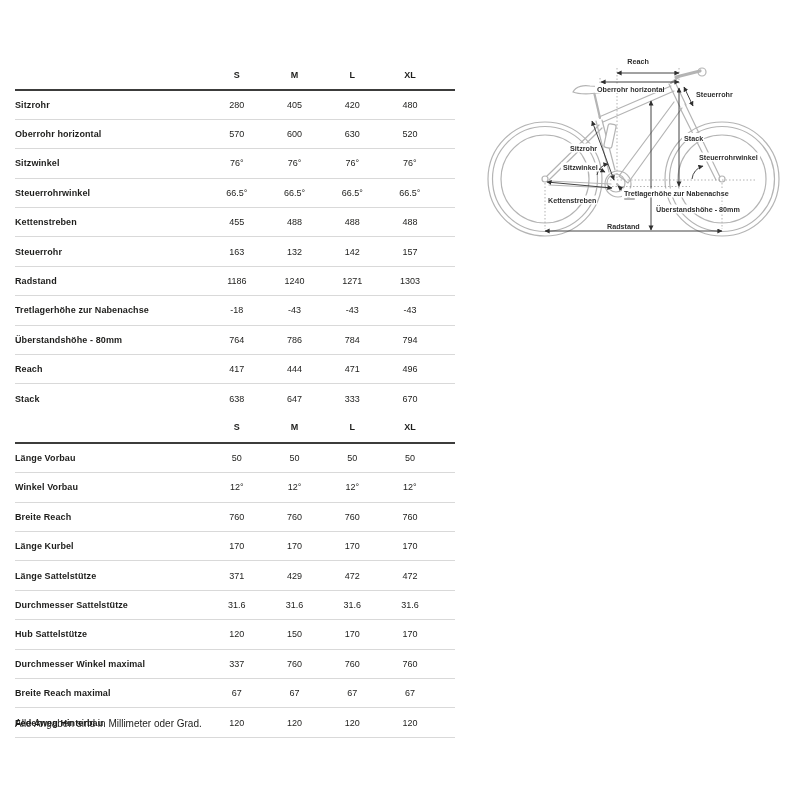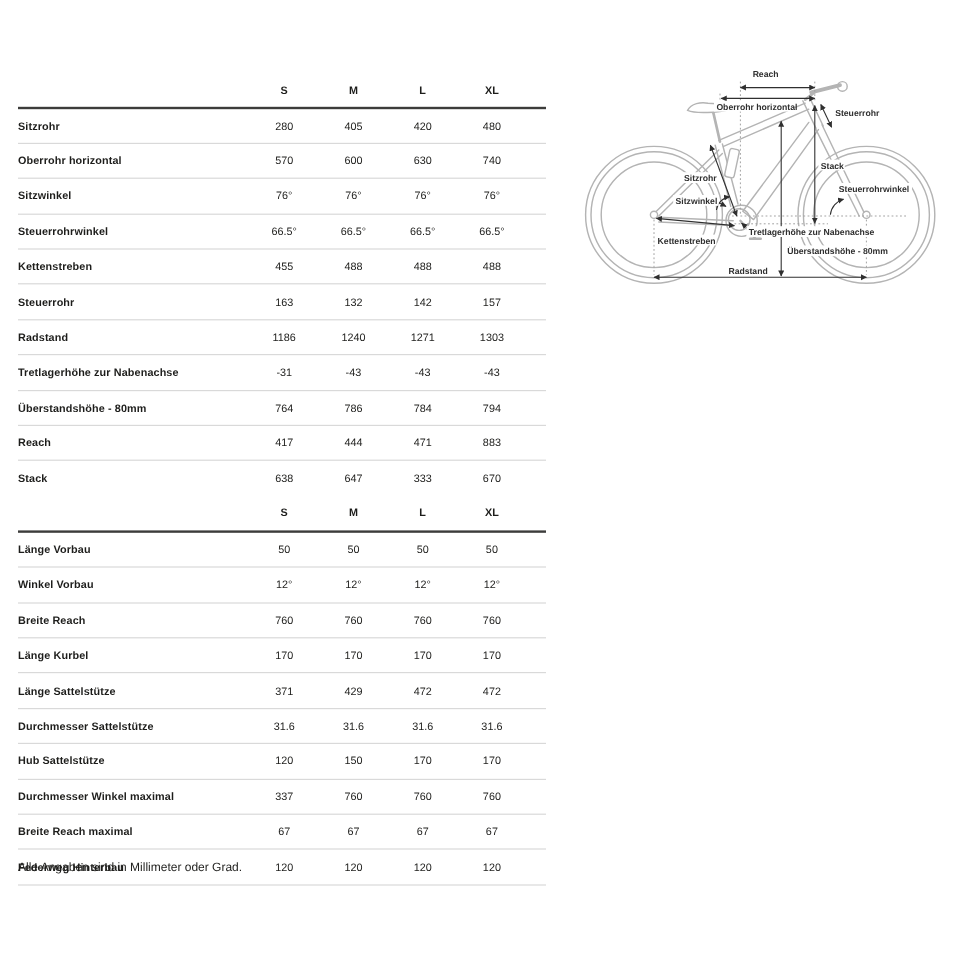--- a/index.html
+++ b/index.html
@@ -37,21 +37,21 @@
         <div class="v">280</div>
         <div class="v">405</div>
         <div class="v">420</div>
         <div class="v">480</div>
       </div>
       <div class="trow">
         <div class="lbl">Oberrohr horizontal</div>
         <div class="v">570</div>
         <div class="v">600</div>
         <div class="v">630</div>
-        <div class="v">740</div>
+        <div class="v">520</div>
       </div>
       <div class="trow">
         <div class="lbl">Sitzwinkel</div>
         <div class="v">76°</div>
         <div class="v">76°</div>
         <div class="v">76°</div>
         <div class="v">76°</div>
       </div>
       <div class="trow">
         <div class="lbl">Steuerrohrwinkel</div>
@@ -76,38 +76,38 @@
       </div>
       <div class="trow">
         <div class="lbl">Radstand</div>
         <div class="v">1186</div>
         <div class="v">1240</div>
         <div class="v">1271</div>
         <div class="v">1303</div>
       </div>
       <div class="trow">
         <div class="lbl">Tretlagerhöhe zur Nabenachse</div>
-        <div class="v">-31</div>
+        <div class="v">-18</div>
         <div class="v">-43</div>
         <div class="v">-43</div>
         <div class="v">-43</div>
       </div>
       <div class="trow">
         <div class="lbl">Überstandshöhe - 80mm</div>
         <div class="v">764</div>
         <div class="v">786</div>
         <div class="v">784</div>
         <div class="v">794</div>
       </div>
       <div class="trow">
         <div class="lbl">Reach</div>
         <div class="v">417</div>
         <div class="v">444</div>
         <div class="v">471</div>
-        <div class="v">883</div>
+        <div class="v">496</div>
       </div>
       <div class="trow noline">
         <div class="lbl">Stack</div>
         <div class="v">638</div>
         <div class="v">647</div>
         <div class="v">333</div>
         <div class="v">670</div>
       </div>
     </div>
   <div id="table2">

